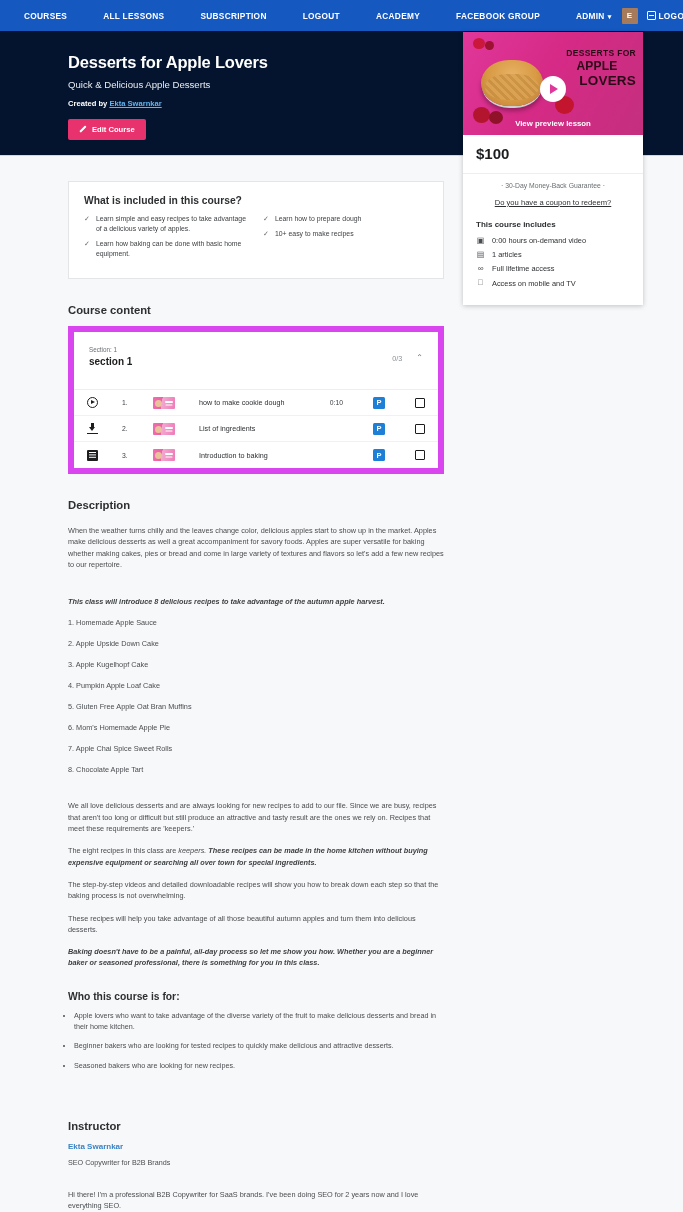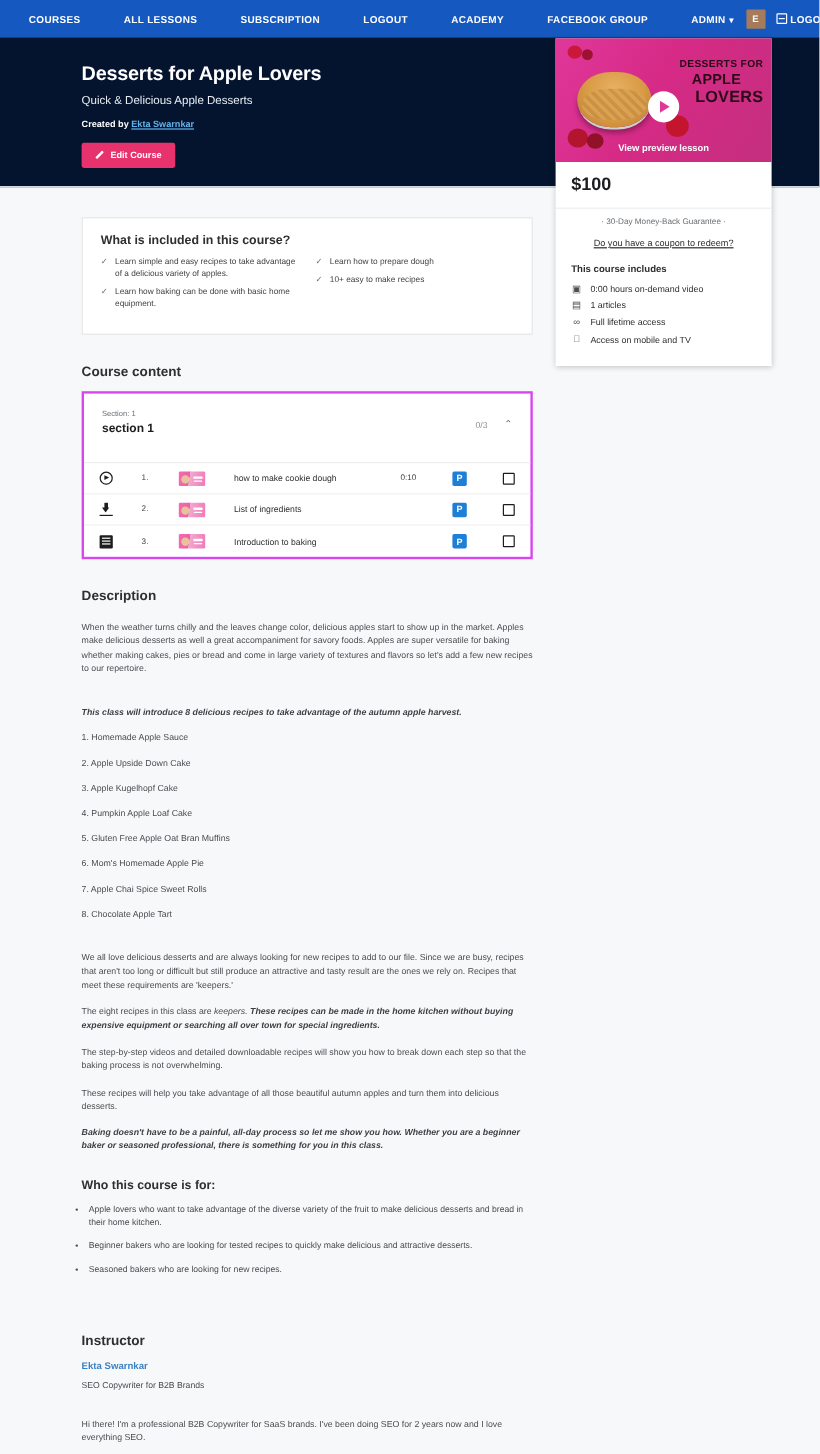--- a/index.html
+++ b/index.html
@@ -163,21 +163,21 @@
     padding:13px 15px 14px;
   }
   .box h2 { font-size:10.3px; font-weight:bold; margin-bottom:8px; }
   .incl-grid { display:flex; gap:14px; }
   .incl-col { flex:1; }
   .incl-item { display:flex; gap:6px; font-size:6.9px; color:#3c3f42; line-height:1.45; margin-bottom:5px; }
   .check { color:#6a6f73; font-size:7px; flex:0 0 auto; }
 
   .sec-title { font-size:11.3px; font-weight:bold; margin: 25px 0 10px; }
 
-  .content-box { background:#fff; border:2px solid #d946ef; }
+  .content-box { background:#fff; border:6px solid #d946ef; }
   .section-head {
     padding: 14px 15px 22px; display:flex; align-items:flex-start;
     border-bottom:1px solid #eceef0; cursor:pointer;
   }
   .sh-left { flex:1; }
   .sh-eyebrow { font-size:6.3px; color:#6a6f73; }
   .sh-name { font-size:10px; font-weight:bold; margin-top:3px; color:#1c1d1f; }
   .sh-count { font-size:7.2px; color:#8a8f94; margin-right:14px; margin-top:8px; }
   .chev { color:#6a6f73; font-size:8px; margin-top:7px; }
 

